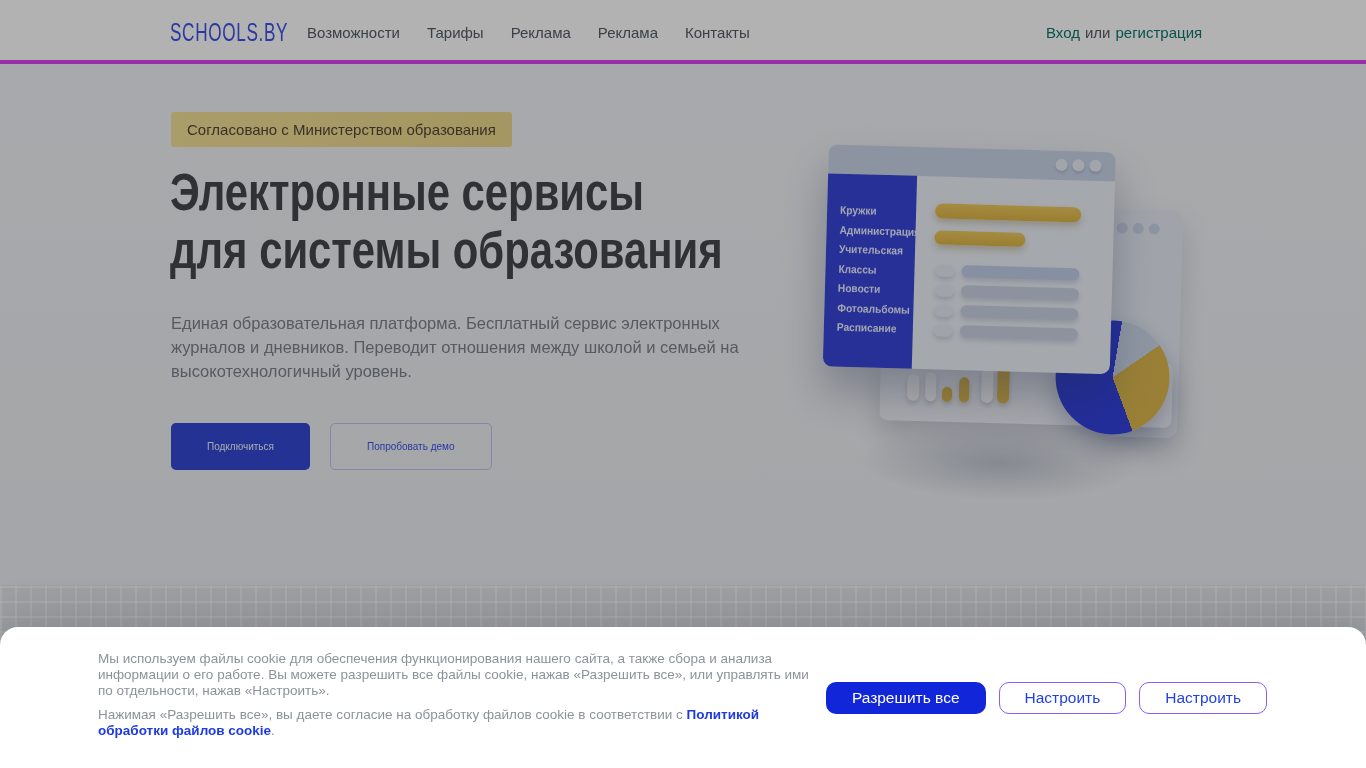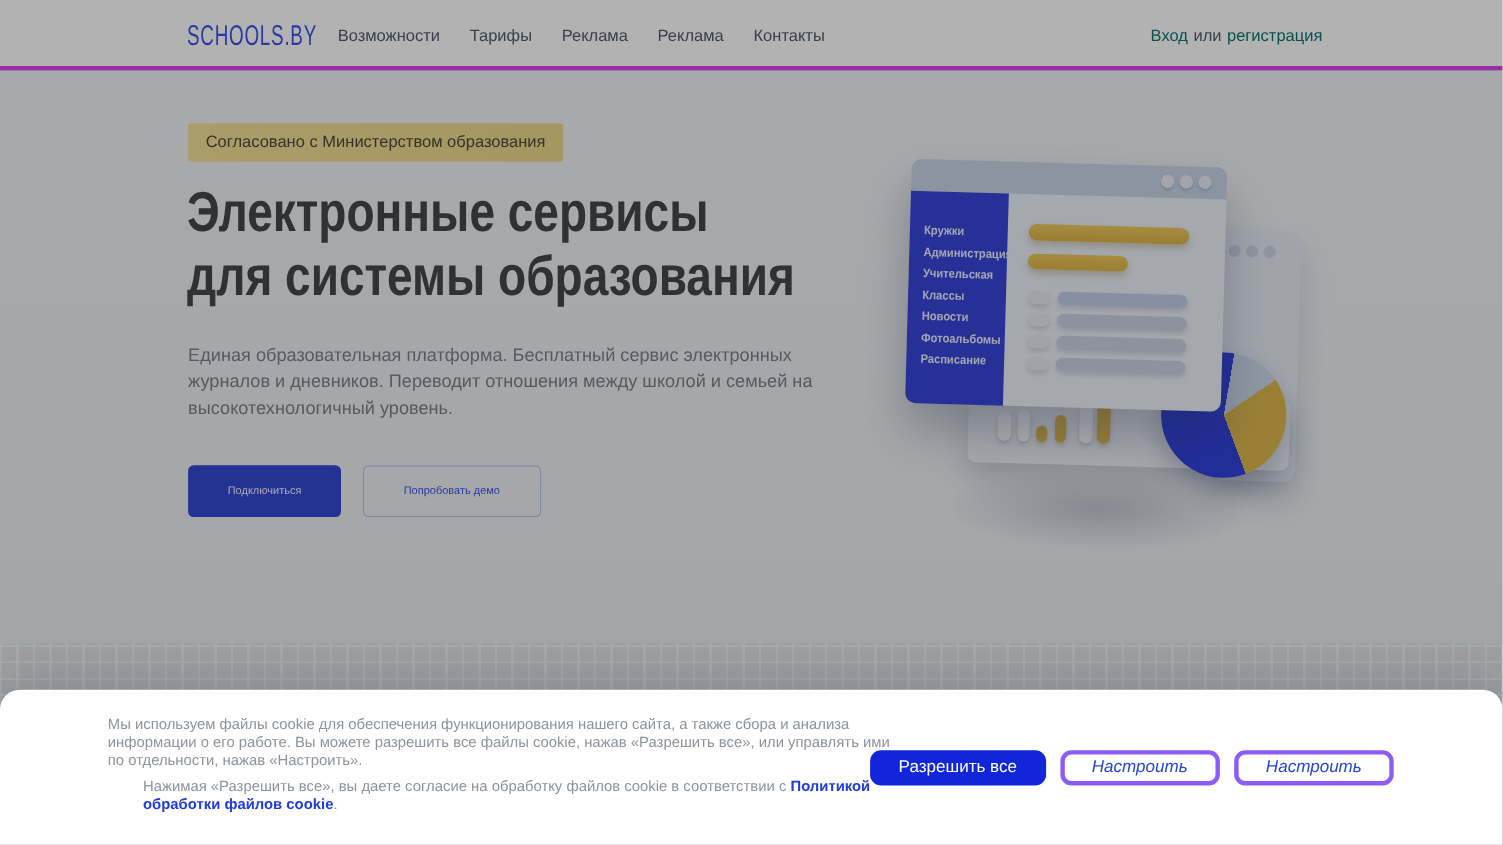--- a/index.html
+++ b/index.html
@@ -68,26 +68,26 @@
          box-shadow:0 4px 7px rgba(130,100,30,.28); }
   .row-chip { position:absolute; width:19px; height:12px; border-radius:6px; background:#e6ebf4;
          box-shadow:0 3px 5px rgba(90,100,130,.22); }
   .row-bar { position:absolute; width:118px; height:12px; border-radius:6px; box-shadow:0 3px 5px rgba(90,100,130,.22); }
 
   
   .dim-overlay { position:absolute; inset:0; background:rgba(0,0,0,0.30); z-index:50; }
   .cookie-banner { position:absolute; left:0; bottom:0; width:1366px; height:141px; background:#ffffff;
          border-radius:18px 18px 0 0; z-index:60; box-shadow:0 -10px 40px rgba(30,40,60,.18); }
   .cookie-text { position:absolute; left:98px; top:24px; width:720px; font-size:13.5px; line-height:15.8px; color:#8d929b; }
-  .cookie-text p + p { margin-top:9px;margin-left:32px; }
+  .cookie-text p + p { margin-top:9px; }
   .cookie-text a { color:#1e3ae2; font-weight:600; text-decoration:none; cursor:pointer; }
   .cookie-buttons { position:absolute; right:99px; top:0; height:141px; display:flex; align-items:center; gap:13px; }
   .cbtn { height:32px; border-radius:10px; font-family:inherit; font-size:15.5px; cursor:pointer; }
   .cb-primary { background:#1126d9; color:#ffffff; border:none; padding:0 26px; }
-  .cb-outline { background:#ffffff; color:#2442e2; border:4px solid #8b5cf6; padding:0 25px;font-style:italic; }
+  .cb-outline { background:#ffffff; color:#2442e2; border:1px solid #8b5cf6; padding:0 25px; }
 </style>
 </head>
 <body>
 
 <div class="header">
   <div class="logo">SCHOOLS.BY</div>
   <nav class="nav">
     <a>Возможности</a>
     <a>Тарифы</a>
     <a>Реклама</a>

